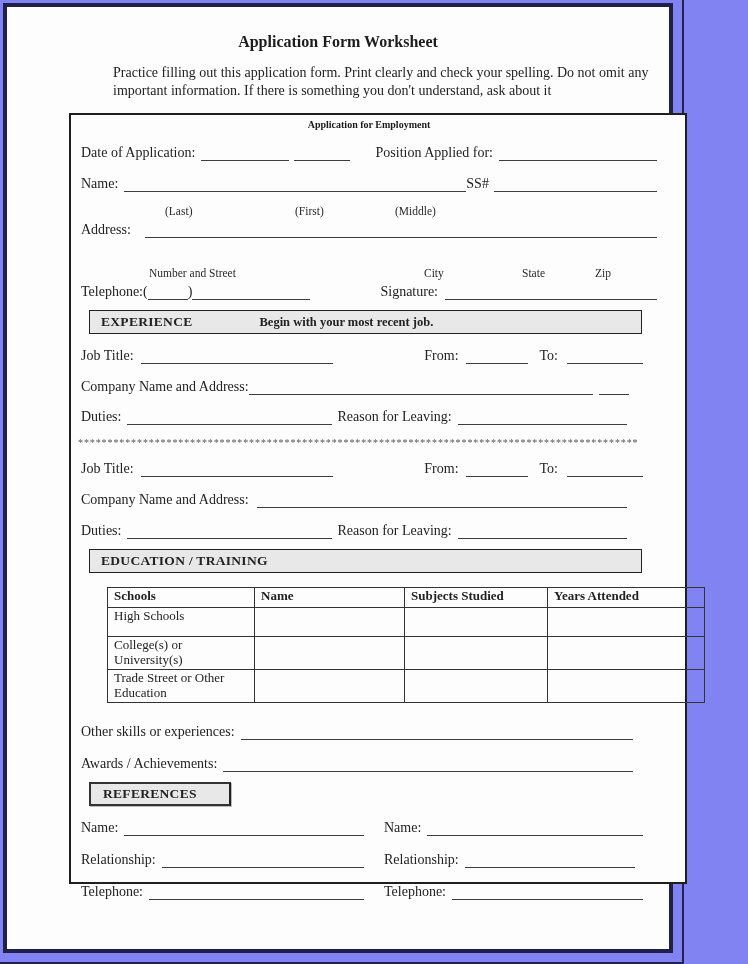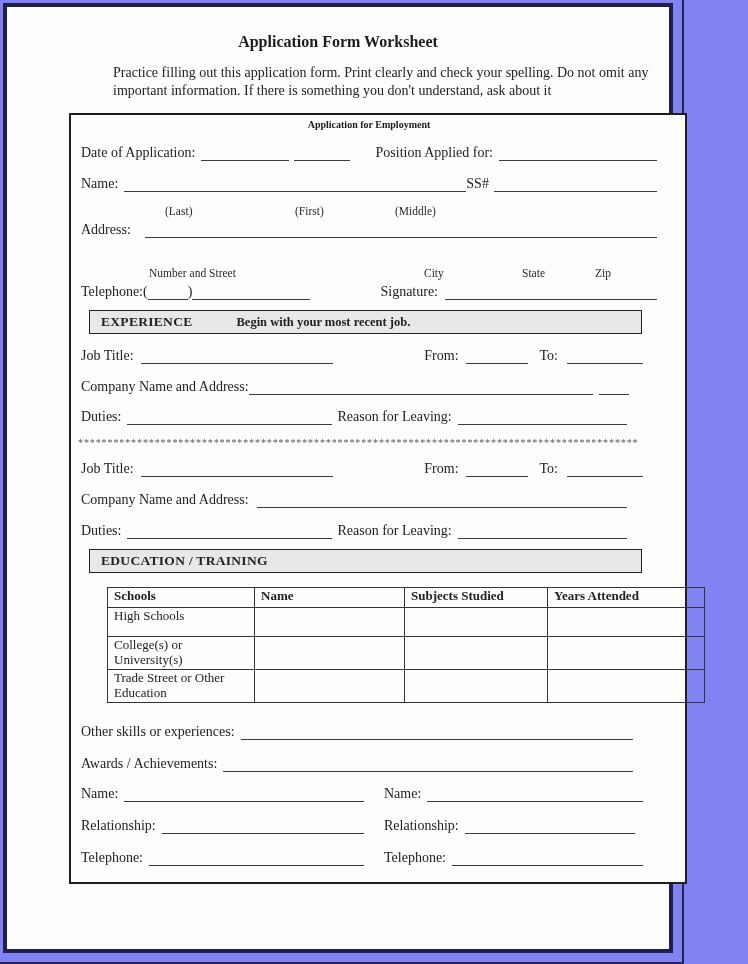--- a/index.html
+++ b/index.html
@@ -41,21 +41,21 @@
   .edu-table th{font-weight:bold;height:17px;}
   .edu-table td{height:26px;}
 
   .ref-box{box-sizing:border-box;margin-left:8px;width:142px;height:24px;background:#e8e8e8;
            border:2px solid #333;border-right-color:#222;font-weight:bold;font-size:13.5px;
            padding:2px 0 0 12px;letter-spacing:.3px;box-shadow:1px 1px 0 #bbb;}
 
   .ref-grid{display:flex;}
   .ref-col{display:flex;flex-direction:column;}
   .ref-col.left{width:283px;}
-  .ref-col.right{flex:1 1 auto;margin-left:20px;}.mt10{margin-top:10px;}.mt12{margin-top:12px;}
+  .ref-col.right{flex:1 1 auto;margin-left:20px;}.mt10{margin-top:10px;gap:23px;}.mt12{margin-top:12px;}
   .mt14{margin-top:14px;}.mt15{margin-top:15px;}.mt16{margin-top:16px;}.mt21{margin-top:21px;}
 </style>
 </head>
 <body>
 
 <div class="frame">
   <div class="sheet">
 
     <div class="page-title">Application Form Worksheet</div>
     <div class="instructions">Practice filling out this application form.  Print clearly and check your spelling. Do not omit any important information. If there is something you don't understand, ask about it</div>
@@ -194,20 +194,21 @@
 
       <div class="frow mt21">
         <span class="lbl">Other skills or experiences:</span>
         <span class="ln grow" style="margin-left:6px;margin-right:24px;"></span>
       </div>
       <div class="frow mt16">
         <span class="lbl">Awards / Achievements:</span>
         <span class="ln grow" style="margin-left:6px;margin-right:24px;"></span>
       </div>
 
+      <div class="ref-box mt10">REFERENCES</div>
 
       <div class="ref-grid mt14">
         <div class="ref-col left">
           <div class="frow">
             <span class="lbl">Name:</span>
             <span class="ln grow" style="margin-left:6px;"></span>
           </div>
           <div class="frow mt16">
             <span class="lbl">Relationship:</span>
             <span class="ln grow" style="margin-left:6px;"></span>

